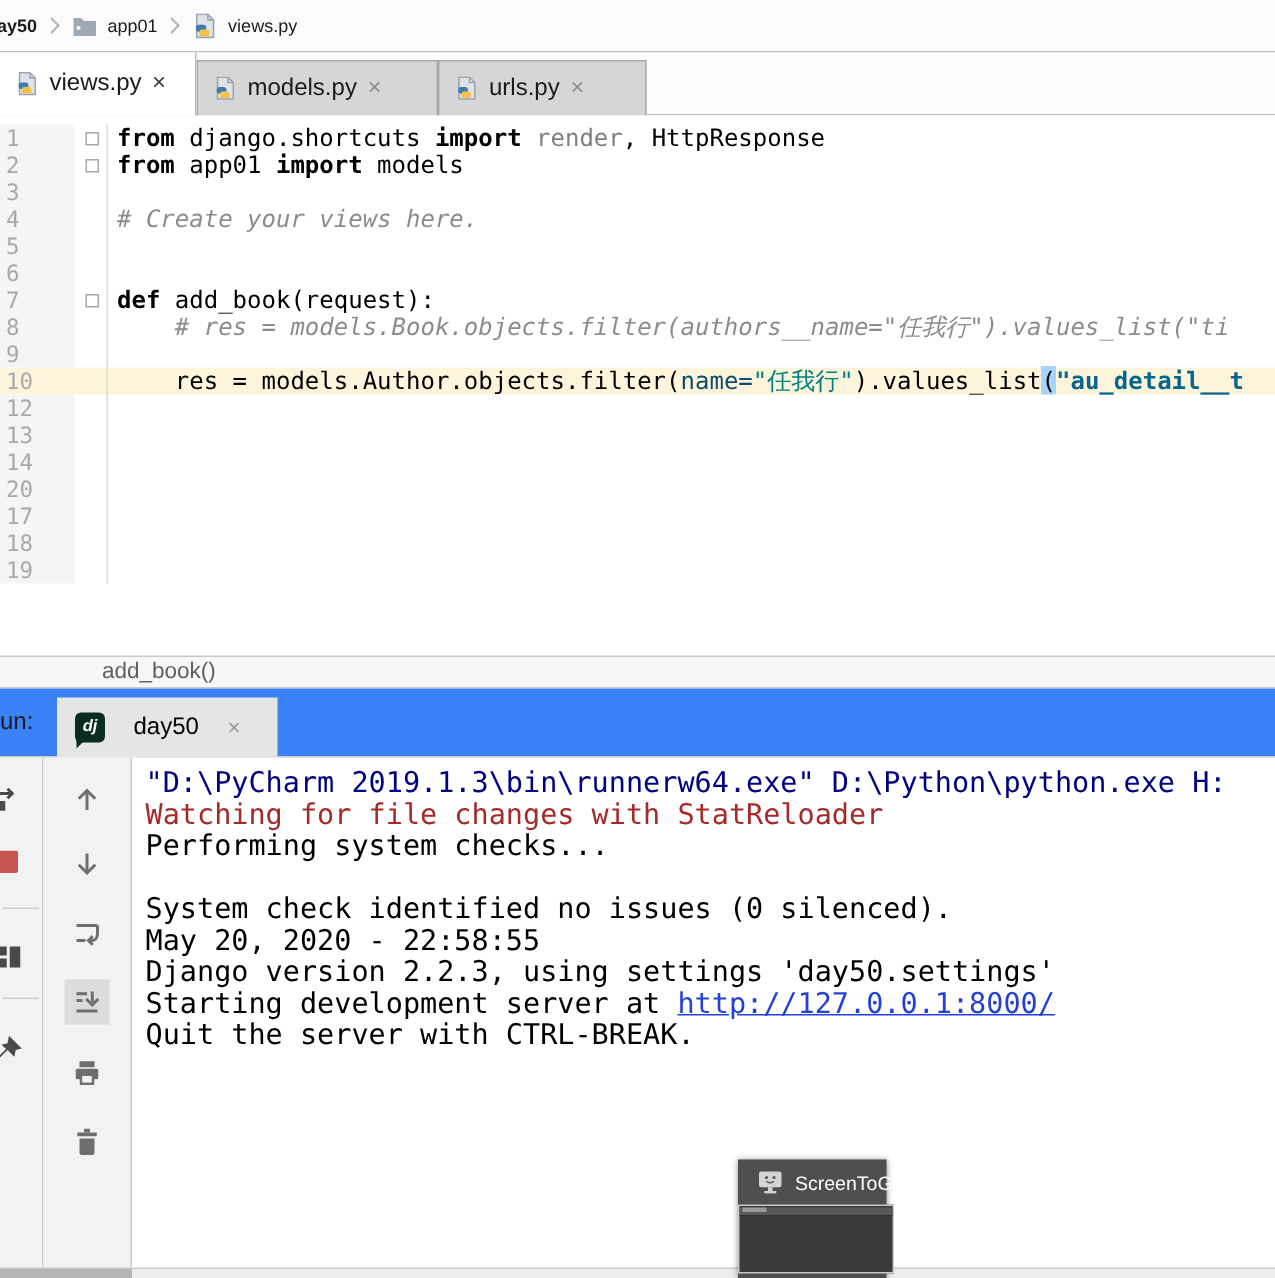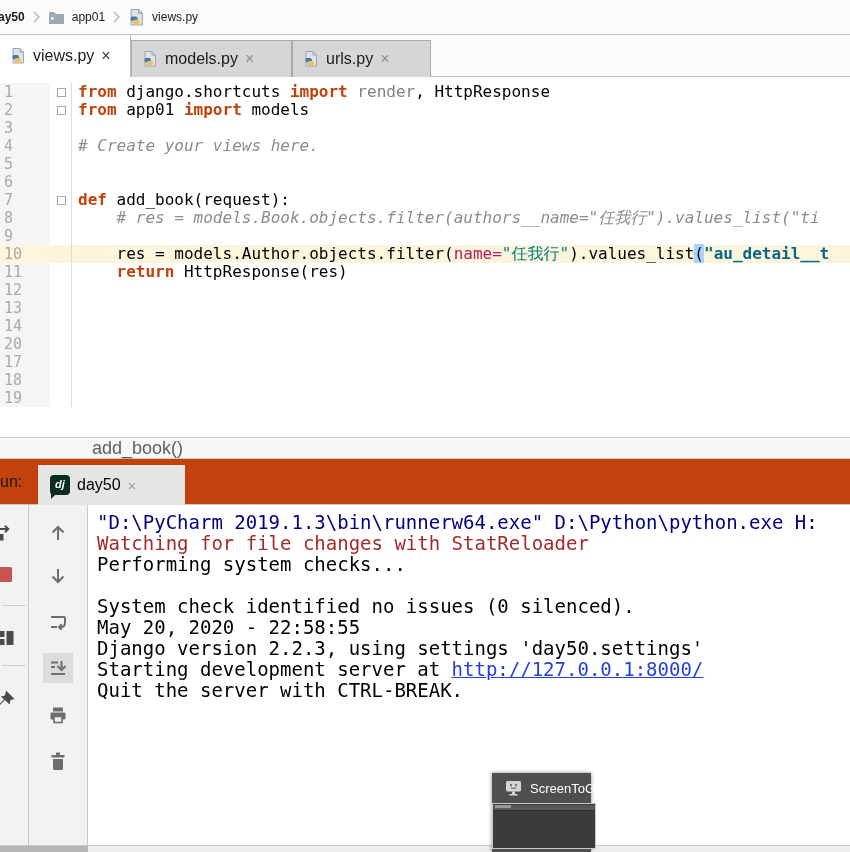--- a/index.html
+++ b/index.html
@@ -30,39 +30,39 @@
   .editor { position:absolute; left:0; top:77px; width:850px; height:360px; background:#fff; overflow:hidden; padding-top:6px; }
   .eline { display:flex; height:18px; line-height:18px; white-space:pre; }
   .eline.cur { background:#fcf5dc; }
   .num { width:50px; padding-left:4px; flex:0 0 50px; background:#f5f5f5; color:#a9a9a9;
          font-family:"DejaVu Sans Mono", monospace; font-size:15px; }
   .eline.cur .num { background:transparent; }
   .fold { width:22px; flex:0 0 22px; border-right:1px solid #dcdcdc; position:relative; }
   .fold.fm::before { content:""; position:absolute; left:7px; top:5px; width:7px; height:7px;
                      border:1px solid #a8a8a8; background:#fff; }
   .code { padding-left:6px; font-family:"DejaVu Sans Mono", monospace; font-size:16px; white-space:pre; }
-  .code .kw   { color:#c2410c; font-weight:bold; }
+  .code .kw   { color:#000000; font-weight:bold; }
   .code .dim  { color:#808080; }
   .code .com  { color:#8c8c8c; font-style:italic; }
   .code .str  { color:#008080; }
   .code .strb { color:#06668c; font-weight:bold; }
-  .code .par  { color:#be185d; }
+  .code .par  { color:#0c4a6e; }
   .code .hlp  { background:#a9d3ff; color:#000; }
 
   
   .scopebar { position:absolute; left:0; top:437px; width:850px; height:22px; background:#f7f7f7;
               border-top:1px solid #c9c9c9; border-bottom:1px solid #c9c9c9;
-              font-size:18px; color:#5f5f5f; line-height:20px; padding-left:92px; }
-
-  
-  .runheader { position:absolute; left:0; top:459px; width:850px; height:46px; background:#c2410c;
+              font-size:15px; color:#5f5f5f; line-height:20px; padding-left:68px; }
+
+  
+  .runheader { position:absolute; left:0; top:459px; width:850px; height:46px; background:#3b82f6;
                border-bottom:1px solid #c9c9c9; }
   .runlabel { position:absolute; left:0; top:14px; font-size:16px; color:#1a1a1a; }
   .runtab { position:absolute; left:38px; top:6px; width:147px; height:40px; background:#e5e5e5;
-            display:flex; align-items:center; gap:7px; padding-left:12px; font-size:16px; }
+            display:flex; align-items:center; gap:19px; padding-left:12px; font-size:16px; }
   .runtab .x { color:#9a9a9a; font-size:15px; }
   .dj { position:relative; width:20px; height:20px; background:#092e20; border-radius:4px;
         color:#fff; font-size:11px; font-weight:bold; font-style:italic; text-align:center; line-height:19px; }
   .dj::after { content:""; position:absolute; left:1px; bottom:-4px; border:4px solid transparent;
                border-top-color:#092e20; border-left-color:#092e20; }
 
   
   .consolewrap { position:absolute; left:0; top:505px; width:850px; height:340px; background:#fff; }
   .tcol1 { position:absolute; left:0; top:0; width:29px; height:340px; background:#f2f2f2; border-right:1px solid #c9c9c9; }
   .tcol2 { position:absolute; left:29px; top:0; width:59px; height:340px; background:#f2f2f2; border-right:1px solid #c9c9c9; }
@@ -166,21 +166,20 @@
       <div class="eline"><span class="num">1</span><span class="fold fm"></span><span class="code"><span class="kw">from</span><span> django.shortcuts </span><span class="kw">import</span><span> </span><span class="dim">render</span><span>, HttpResponse</span></span></div>
       <div class="eline"><span class="num">2</span><span class="fold fm"></span><span class="code"><span class="kw">from</span><span> app01 </span><span class="kw">import</span><span> models</span></span></div>
       <div class="eline"><span class="num">3</span><span class="fold"></span><span class="code"></span></div>
       <div class="eline"><span class="num">4</span><span class="fold"></span><span class="code"><span class="com"># Create your views here.</span></span></div>
       <div class="eline"><span class="num">5</span><span class="fold"></span><span class="code"></span></div>
       <div class="eline"><span class="num">6</span><span class="fold"></span><span class="code"></span></div>
       <div class="eline"><span class="num">7</span><span class="fold fm"></span><span class="code"><span class="kw">def</span><span> add_book(request):</span></span></div>
       <div class="eline"><span class="num">8</span><span class="fold"></span><span class="code"><span class="com">    # res = models.Book.objects.filter(authors__name="任我行").values_list("ti</span></span></div>
       <div class="eline"><span class="num">9</span><span class="fold"></span><span class="code"></span></div>
       <div class="eline cur"><span class="num">10</span><span class="fold"></span><span class="code"><span>    res = models.Author.objects.filter(</span><span class="par">name=</span><span class="str">"任我行"</span><span>).values_list</span><span class="hlp">(</span><span class="strb">"au_detail__t</span></span></div>
-      <div class="eline"><span class="num">11</span><span class="fold"></span><span class="code"><span>    </span><span class="kw">return</span><span> HttpResponse(res)</span></span></div>
       <div class="eline"><span class="num">12</span><span class="fold"></span><span class="code"></span></div>
       <div class="eline"><span class="num">13</span><span class="fold"></span><span class="code"></span></div>
       <div class="eline"><span class="num">14</span><span class="fold"></span><span class="code"></span></div>
       <div class="eline"><span class="num">20</span><span class="fold"></span><span class="code"></span></div>
       <div class="eline"><span class="num">17</span><span class="fold"></span><span class="code"></span></div>
       <div class="eline"><span class="num">18</span><span class="fold"></span><span class="code"></span></div>
       <div class="eline"><span class="num">19</span><span class="fold"></span><span class="code"></span></div>
     </div>
 
   <div class="scopebar">

